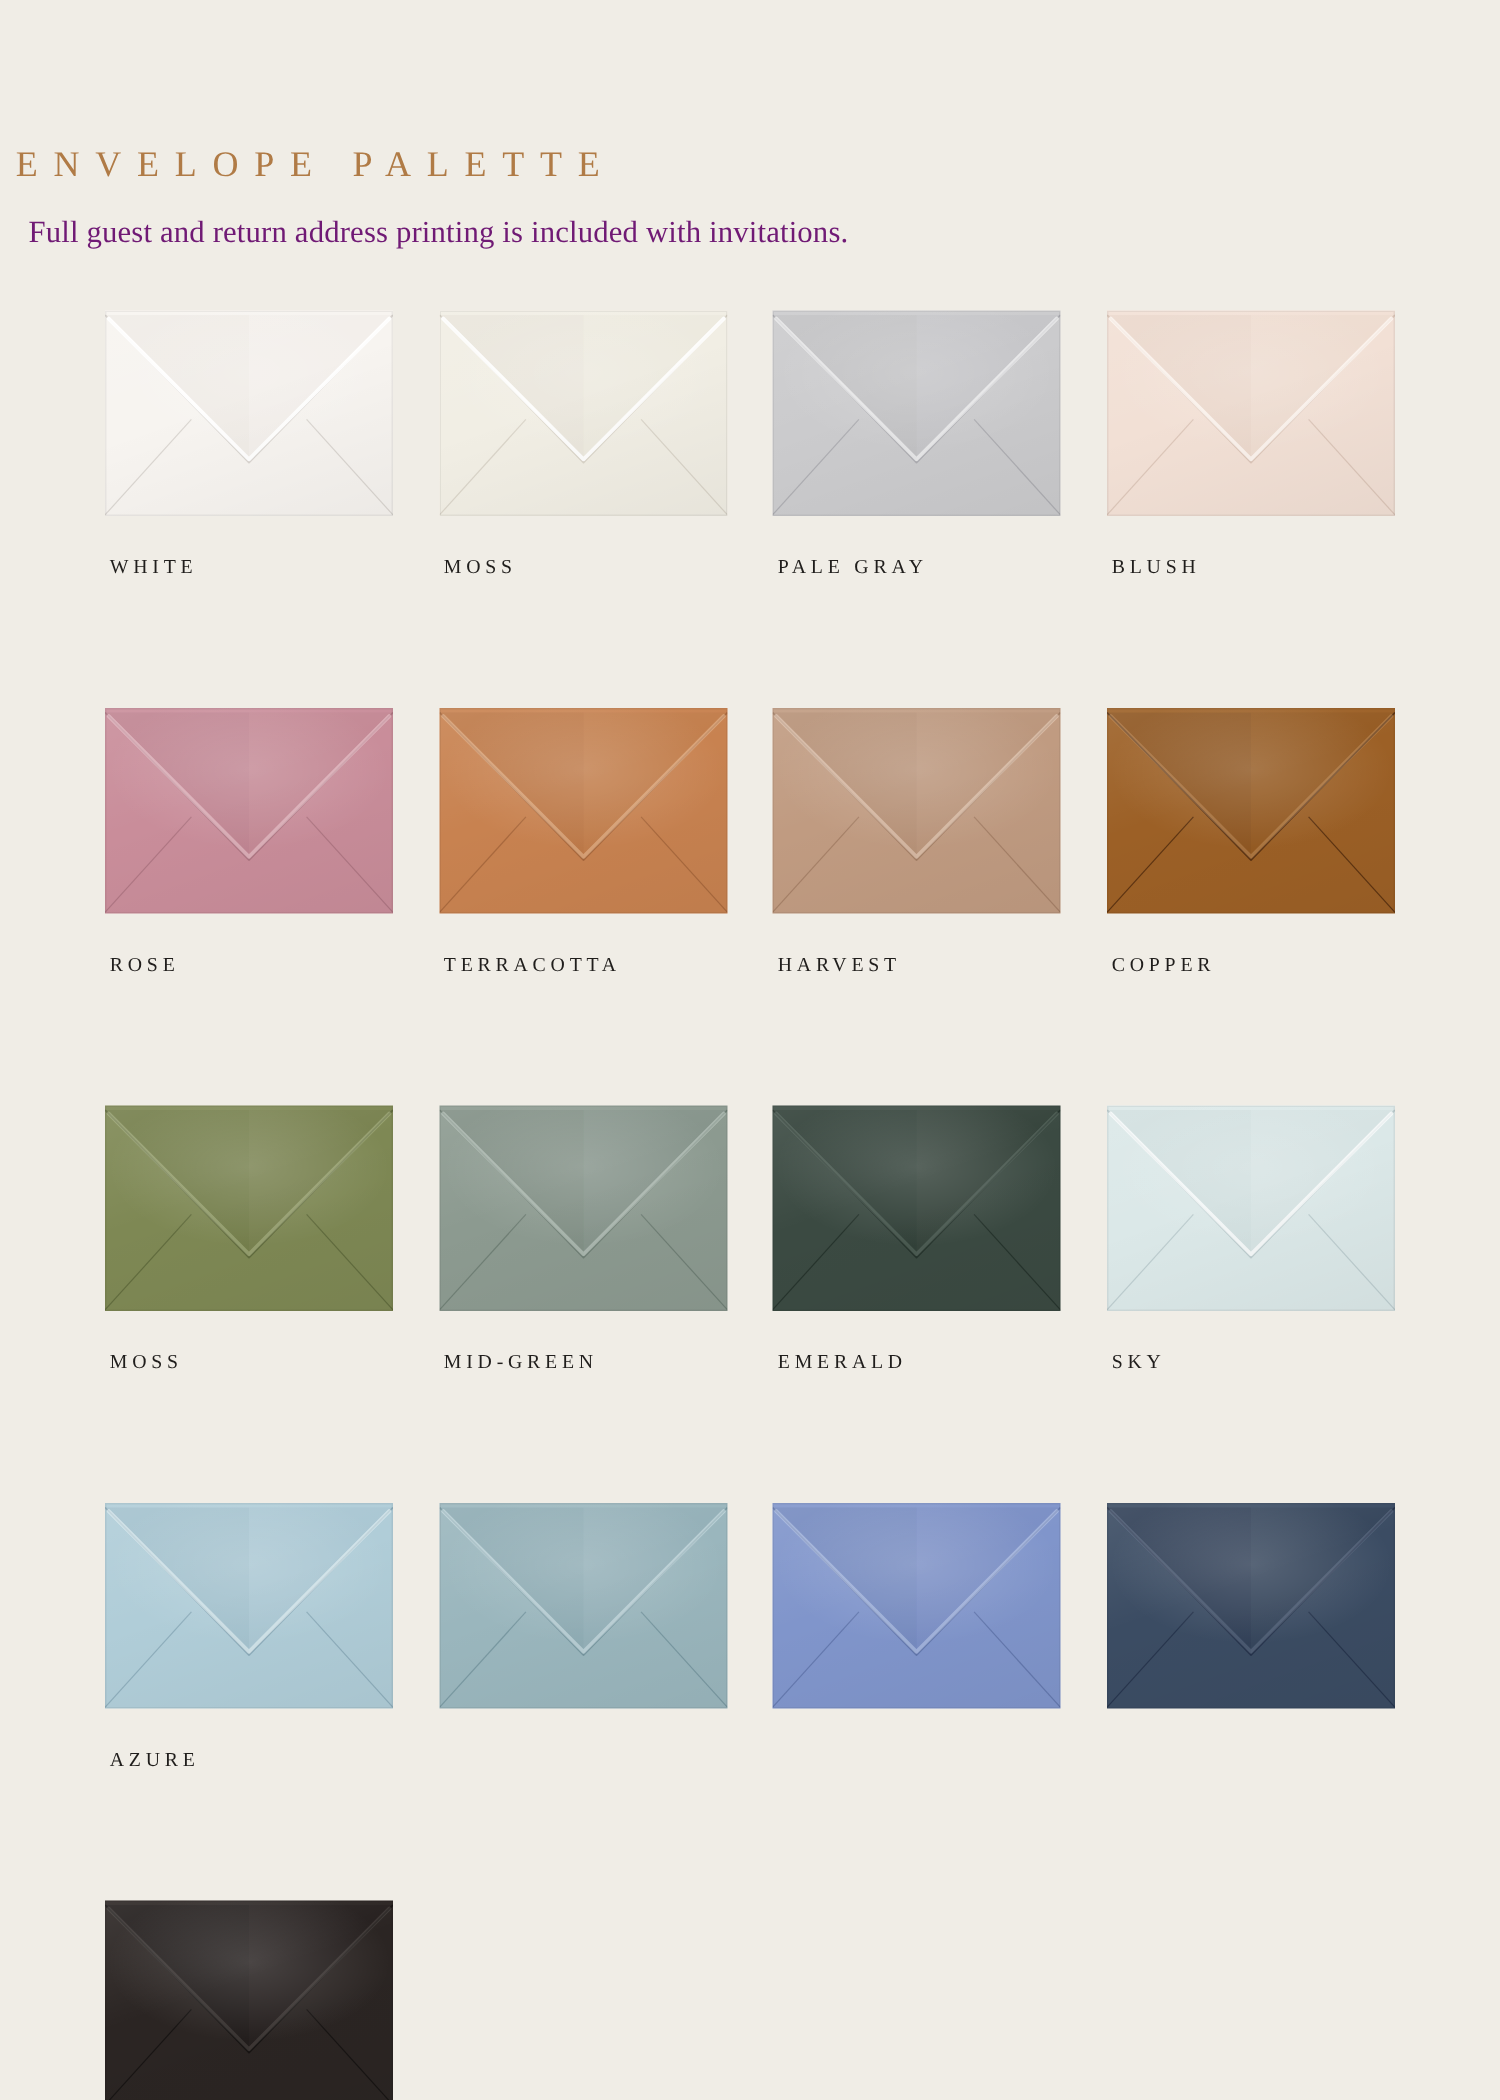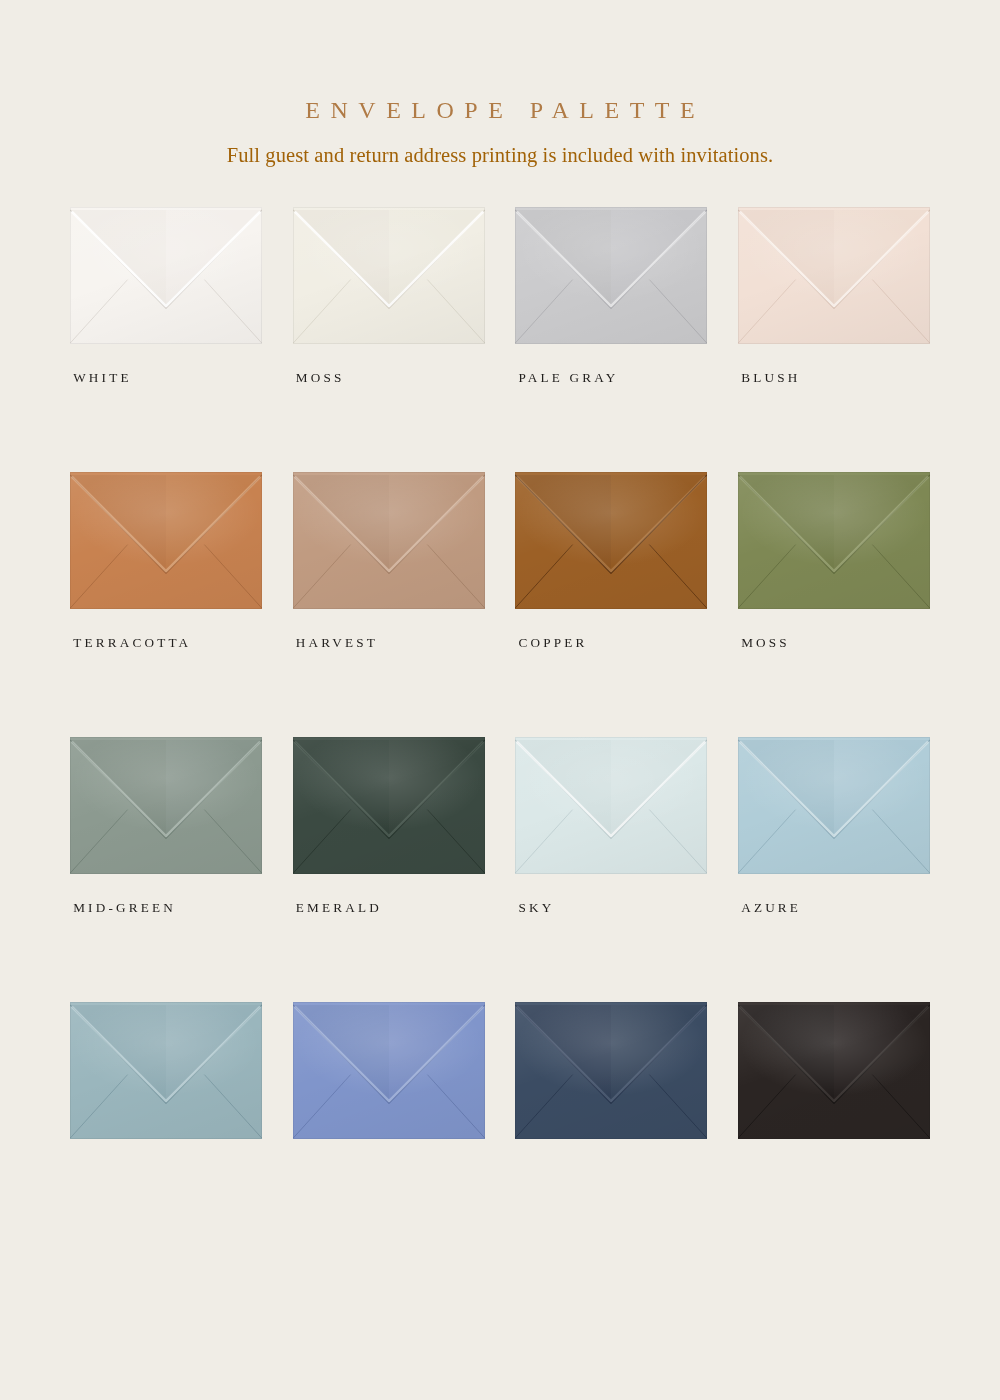--- a/index.html
+++ b/index.html
@@ -14,21 +14,21 @@
 
   .page {
     width: 1000px;
     height: 1400px;
     position: relative;
     background: #f0ede6;
     padding-top: 98px;
   }
 
   
-  .header { text-align: center; }
+  .header { }
 
   .page-title {
     font-family: "Liberation Serif", "DejaVu Serif", serif;
     font-size: 24px;
     font-weight: 400;
     letter-spacing: 10.5px;
     color: #b07b46;
     text-indent: 10.5px;
     line-height: 1;
   }
@@ -108,21 +108,21 @@
     white-space: nowrap;
   }
 </style>
 </head>
 <body style="background: rgb(240, 237, 230);">
 
 <div class="page" style="background: rgb(240, 237, 230);">
 
   <div class="header">
     <h1 class="page-title" style="color: rgb(176, 123, 70);">ENVELOPE PALETTE</h1>
-    <p class="page-subtitle" style="color: #a16207;">Full guest and return address printing is included with invitations.</p>
+    <p class="page-subtitle" style="color: #701a75; padding-left: 19px;">Full guest and return address printing is included with invitations.</p>
   </div>
 
   <div class="grid" id="swatch-grid">
       <div class="swatch">
         <div class="envelope" style="background: rgb(247, 244, 240);">
           <div class="flap">
             <svg viewBox="0 0 192 137" preserveAspectRatio="none">
               <path d="M0,3.014 L96,101.38 L96,3.014 Z" fill="rgba(120,105,95,0.055)"></path>
               <path d="M192,3.014 L96,101.38 L96,3.014 Z" fill="rgba(120,105,95,0.055)" opacity="0.55"></path>
               <path d="M0,136.315 L57.599999999999994,72.61" stroke="rgba(120,110,100,0.22)" stroke-width="0.8" fill="none"></path>
@@ -181,20 +181,37 @@
               <path d="M0,3.014 L96,101.38 L192,3.014" stroke="rgba(160,125,105,0.26)" stroke-width="1.15" stroke-linejoin="round" fill="none"></path>
               <path d="M2.5,5.414 L96,99.17999999999999 L189.5,5.414" stroke="rgba(255,250,246,0.75)" stroke-width="2.6" stroke-linejoin="round" stroke-linecap="round" fill="none"></path>
             </svg>
           </div>
           <div class="env-sheen"></div>
           <div class="env-border"></div>
         </div>
         <div class="swatch-label">BLUSH</div>
       </div>
       <div class="swatch">
+        <div class="envelope" style="background: rgb(201, 141, 154);">
+          <div class="flap">
+            <svg viewBox="0 0 192 137" preserveAspectRatio="none">
+              <path d="M0,3.014 L96,101.38 L96,3.014 Z" fill="rgba(110,55,70,0.085)"></path>
+              <path d="M192,3.014 L96,101.38 L96,3.014 Z" fill="rgba(110,55,70,0.085)" opacity="0.55"></path>
+              <path d="M0,136.315 L57.599999999999994,72.61" stroke="rgba(120,70,85,0.32)" stroke-width="0.8" fill="none"></path>
+              <path d="M192,136.315 L134.39999999999998,72.61" stroke="rgba(120,70,85,0.32)" stroke-width="0.8" fill="none"></path>
+              <path d="M0,3.014 L96,101.38 L192,3.014" stroke="rgba(120,70,85,0.32)" stroke-width="1.15" stroke-linejoin="round" fill="none"></path>
+              <path d="M2.5,5.414 L96,99.17999999999999 L189.5,5.414" stroke="rgba(255,230,236,0.40)" stroke-width="2.6" stroke-linejoin="round" stroke-linecap="round" fill="none"></path>
+            </svg>
+          </div>
+          <div class="env-sheen"></div>
+          <div class="env-border"></div>
+        </div>
+        <div class="swatch-label">ROSE</div>
+      </div>
+      <div class="swatch">
         <div class="envelope" style="background: rgb(200, 130, 80);">
           <div class="flap">
             <svg viewBox="0 0 192 137" preserveAspectRatio="none">
               <path d="M0,3.014 L96,101.38 L96,3.014 Z" fill="rgba(100,50,15,0.095)"></path>
               <path d="M192,3.014 L96,101.38 L96,3.014 Z" fill="rgba(100,50,15,0.095)" opacity="0.55"></path>
               <path d="M0,136.315 L57.599999999999994,72.61" stroke="rgba(110,60,25,0.34)" stroke-width="0.8" fill="none"></path>
               <path d="M192,136.315 L134.39999999999998,72.61" stroke="rgba(110,60,25,0.34)" stroke-width="0.8" fill="none"></path>
               <path d="M0,3.014 L96,101.38 L192,3.014" stroke="rgba(110,60,25,0.34)" stroke-width="1.15" stroke-linejoin="round" fill="none"></path>
               <path d="M2.5,5.414 L96,99.17999999999999 L189.5,5.414" stroke="rgba(255,225,195,0.36)" stroke-width="2.6" stroke-linejoin="round" stroke-linecap="round" fill="none"></path>
             </svg>

